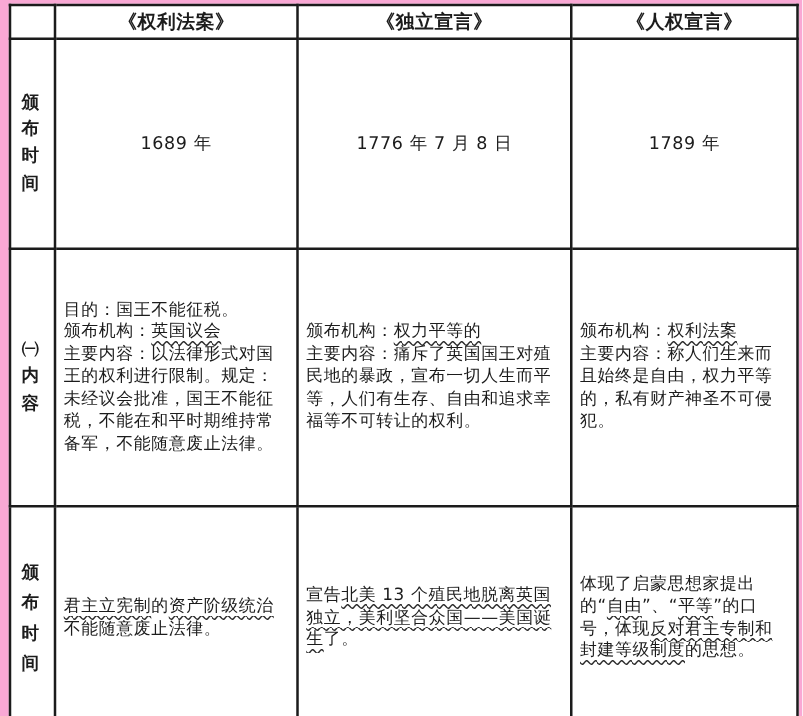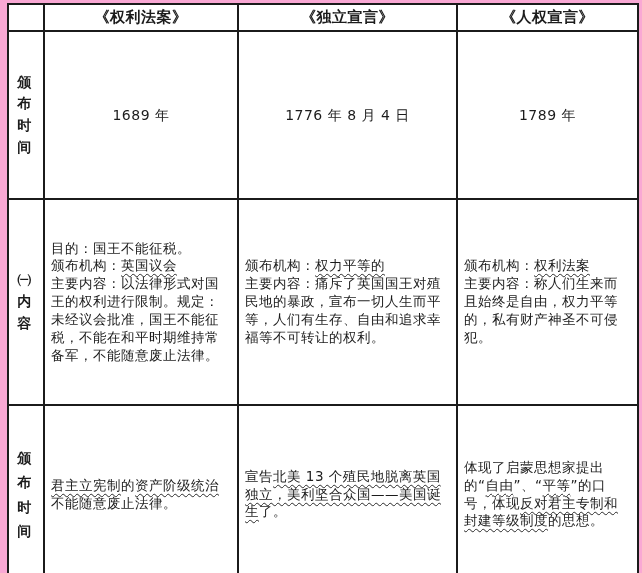--- a/index.html
+++ b/index.html
@@ -77,21 +77,21 @@
       <th>《权利法案》</th>
       <th>《独立宣言》</th>
       <th>《人权宣言》</th>
     </tr>
 
     <tr class="time-row">
       <th class="vlabel">
         <div class="stack">颁布时间</div>
       </th>
       <td>1689 年</td>
-      <td>1776 年 8 月 4 日</td>
+      <td>1776 年 7 月 8 日</td>
       <td>1789 年</td>
     </tr>
 
     <tr class="content-row">
       <th class="vlabel">
         <div class="stack">㈠内容</div>
       </th>
       <td>
         <div class="cell-body"><span class="seg-bold">目的：</span><span>国王不能征税。
 </span><span class="seg-bold">颁布机构：</span><span class="seg-boldwavy">英国议会</span><span>

